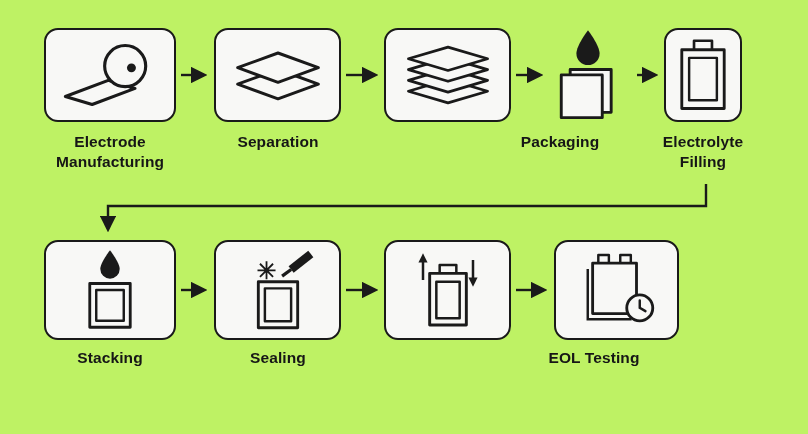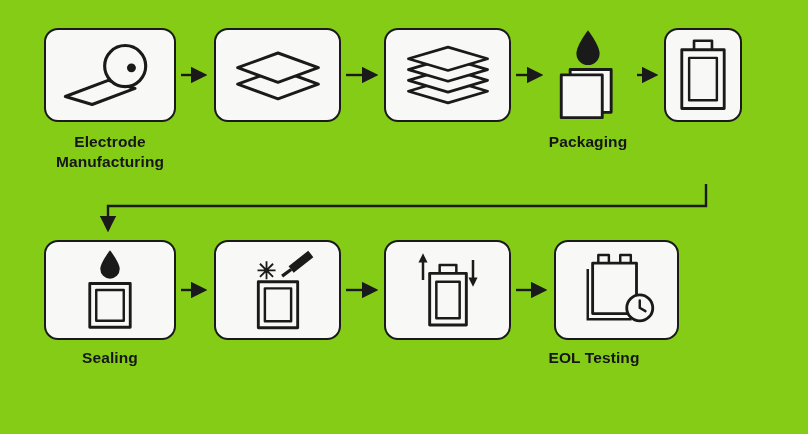--- a/index.html
+++ b/index.html
@@ -1,17 +1,17 @@
 <!DOCTYPE html>
 <html><head>
 <meta charset="utf-8">
 <style>
   html,body { margin:0; padding:0; background:#f8f8f6; }
   .canvas {
-    position:relative; width:808px; height:434px; background:#84cc16;
+    position:relative; width:808px; height:434px; background:#bef264;
     font-family:"Liberation Sans", sans-serif; overflow:hidden;
   }
   .connectors { position:absolute; left:0; top:0; pointer-events:none; }
   .box {
     position:absolute; box-sizing:border-box;
     border:2.5px solid #1a1a1a; border-radius:14px;
     display:flex; align-items:center; justify-content:center;
     background:#f8f8f6;
   }
   .box.borderless { border:none; background:transparent; }
@@ -56,20 +56,21 @@
 Manufacturing</div>
 
   <div class="box" style="left:214px;top:28px;width:127px;height:94px">
     <svg class="icon" width="104" height="66" viewBox="0 0 112 72">
       <g fill="#f8f8f6" stroke="#1a1a1a" stroke-width="3.25" stroke-linejoin="round">
         <path d="M 12 46 L 56 30 L 100 46 L 56 62 Z"></path>
         <path d="M 12 28 L 56 12 L 100 28 L 56 44 Z"></path>
       </g>
     </svg>
   </div>
+  <div class="label" style="left:198px;top:132px">Separation</div>
 
   <div class="box" style="left:384px;top:28px;width:127px;height:94px">
     <svg class="icon" width="104" height="72" viewBox="0 0 112 80">
       <g fill="#f8f8f6" stroke="#1a1a1a" stroke-width="3" stroke-linejoin="round">
         <path d="M 12 58 L 56 45 L 100 58 L 56 71 Z"></path>
         <path d="M 12 46 L 56 33 L 100 46 L 56 59 Z"></path>
         <path d="M 12 34 L 56 21 L 100 34 L 56 47 Z"></path>
         <path d="M 12 22 L 56 9  L 100 22 L 56 35 Z"></path>
       </g>
     </svg>
@@ -77,54 +78,57 @@
 
   <div class="box borderless" style="left:544px;top:24px;width:88px;height:100px">
     <svg class="icon" width="82" height="92" viewBox="0 0 92 102">
       <path d="M 46 2 C 46 2 33 19 33 28 A 13 13 0 0 0 59 28 C 59 19 46 2 46 2 Z" fill="#1a1a1a"></path>
       <g fill="#f8f8f6" stroke="#1a1a1a" stroke-width="3.25" stroke-linejoin="round">
         <rect x="26" y="46" width="46" height="48"></rect>
         <rect x="16" y="52" width="46" height="48"></rect>
       </g>
     </svg>
   </div>
-  <div class="label" style="left:508px;top:132px">Packaging</div>
+  <div class="label" style="left:480px;top:132px">Packaging</div>
 
   <div class="box" style="left:664px;top:28px;width:78px;height:94px">
     <svg class="icon" width="62" height="76" viewBox="0 0 76 92">
       <g fill="#f8f8f6" stroke="#1a1a1a" stroke-linejoin="round">
         <rect x="27" y="4" width="22" height="12" stroke-width="3.25"></rect>
         <rect x="12" y="15" width="52" height="72" stroke-width="3.5"></rect>
         <rect x="21" y="25" width="34" height="52" fill="none" stroke-width="3"></rect>
       </g>
     </svg>
   </div>
+  <div class="label" style="left:623px;top:132px">Electrolyte
+Filling</div>
 
   <div class="box" style="left:44px;top:240px;width:132px;height:100px">
     <svg class="icon" width="68" height="82" viewBox="0 0 84 100">
       <path d="M 42 1 C 42 1 30 16 30 24 A 12 12 0 0 0 54 24 C 54 16 42 1 42 1 Z" fill="#1a1a1a"></path>
       <g fill="#f8f8f6" stroke="#1a1a1a" stroke-linejoin="round">
         <rect x="17" y="42" width="50" height="54" stroke-width="3.5"></rect>
         <rect x="25" y="50" width="34" height="38" fill="none" stroke-width="3"></rect>
       </g>
     </svg>
   </div>
-  <div class="label" style="left:30px;top:348px">Sealing</div>
+  <div class="label" style="left:30px;top:348px">Stacking</div>
 
   <div class="box" style="left:214px;top:240px;width:127px;height:100px">
     <svg class="icon" width="86" height="82" viewBox="0 0 104 100">
       <g fill="#f8f8f6" stroke="#1a1a1a" stroke-linejoin="round">
         <rect x="28" y="40" width="48" height="56" stroke-width="3.5"></rect>
         <rect x="36" y="48" width="32" height="40" fill="none" stroke-width="3"></rect>
       </g>
       <line x1="92" y1="6" x2="68" y2="25" stroke="#1a1a1a" stroke-width="10"></line>
       <line x1="68" y1="25" x2="57" y2="33" stroke="#1a1a1a" stroke-width="4"></line>
       <path d="M 38 15 L 38 37 M 27 26 L 49 26 M 30 18 L 46 34 M 46 18 L 30 34" stroke="#1a1a1a" stroke-width="2.2" fill="none"></path>
     </svg>
   </div>
+  <div class="label" style="left:198px;top:348px">Sealing</div>
 
   <div class="box" style="left:384px;top:240px;width:127px;height:100px">
     <svg class="icon" width="88" height="80" viewBox="0 0 104 96">
       <g stroke="#1a1a1a" stroke-width="3">
         <line x1="22" y1="36" x2="22" y2="12"></line>
         <line x1="82" y1="12" x2="82" y2="36"></line>
       </g>
       <path d="M 22 4 L 16.5 15 L 27.5 15 Z" fill="#1a1a1a"></path>
       <path d="M 82 44 L 76.5 33 L 87.5 33 Z" fill="#1a1a1a"></path>
       <g fill="#f8f8f6" stroke="#1a1a1a" stroke-linejoin="round">

